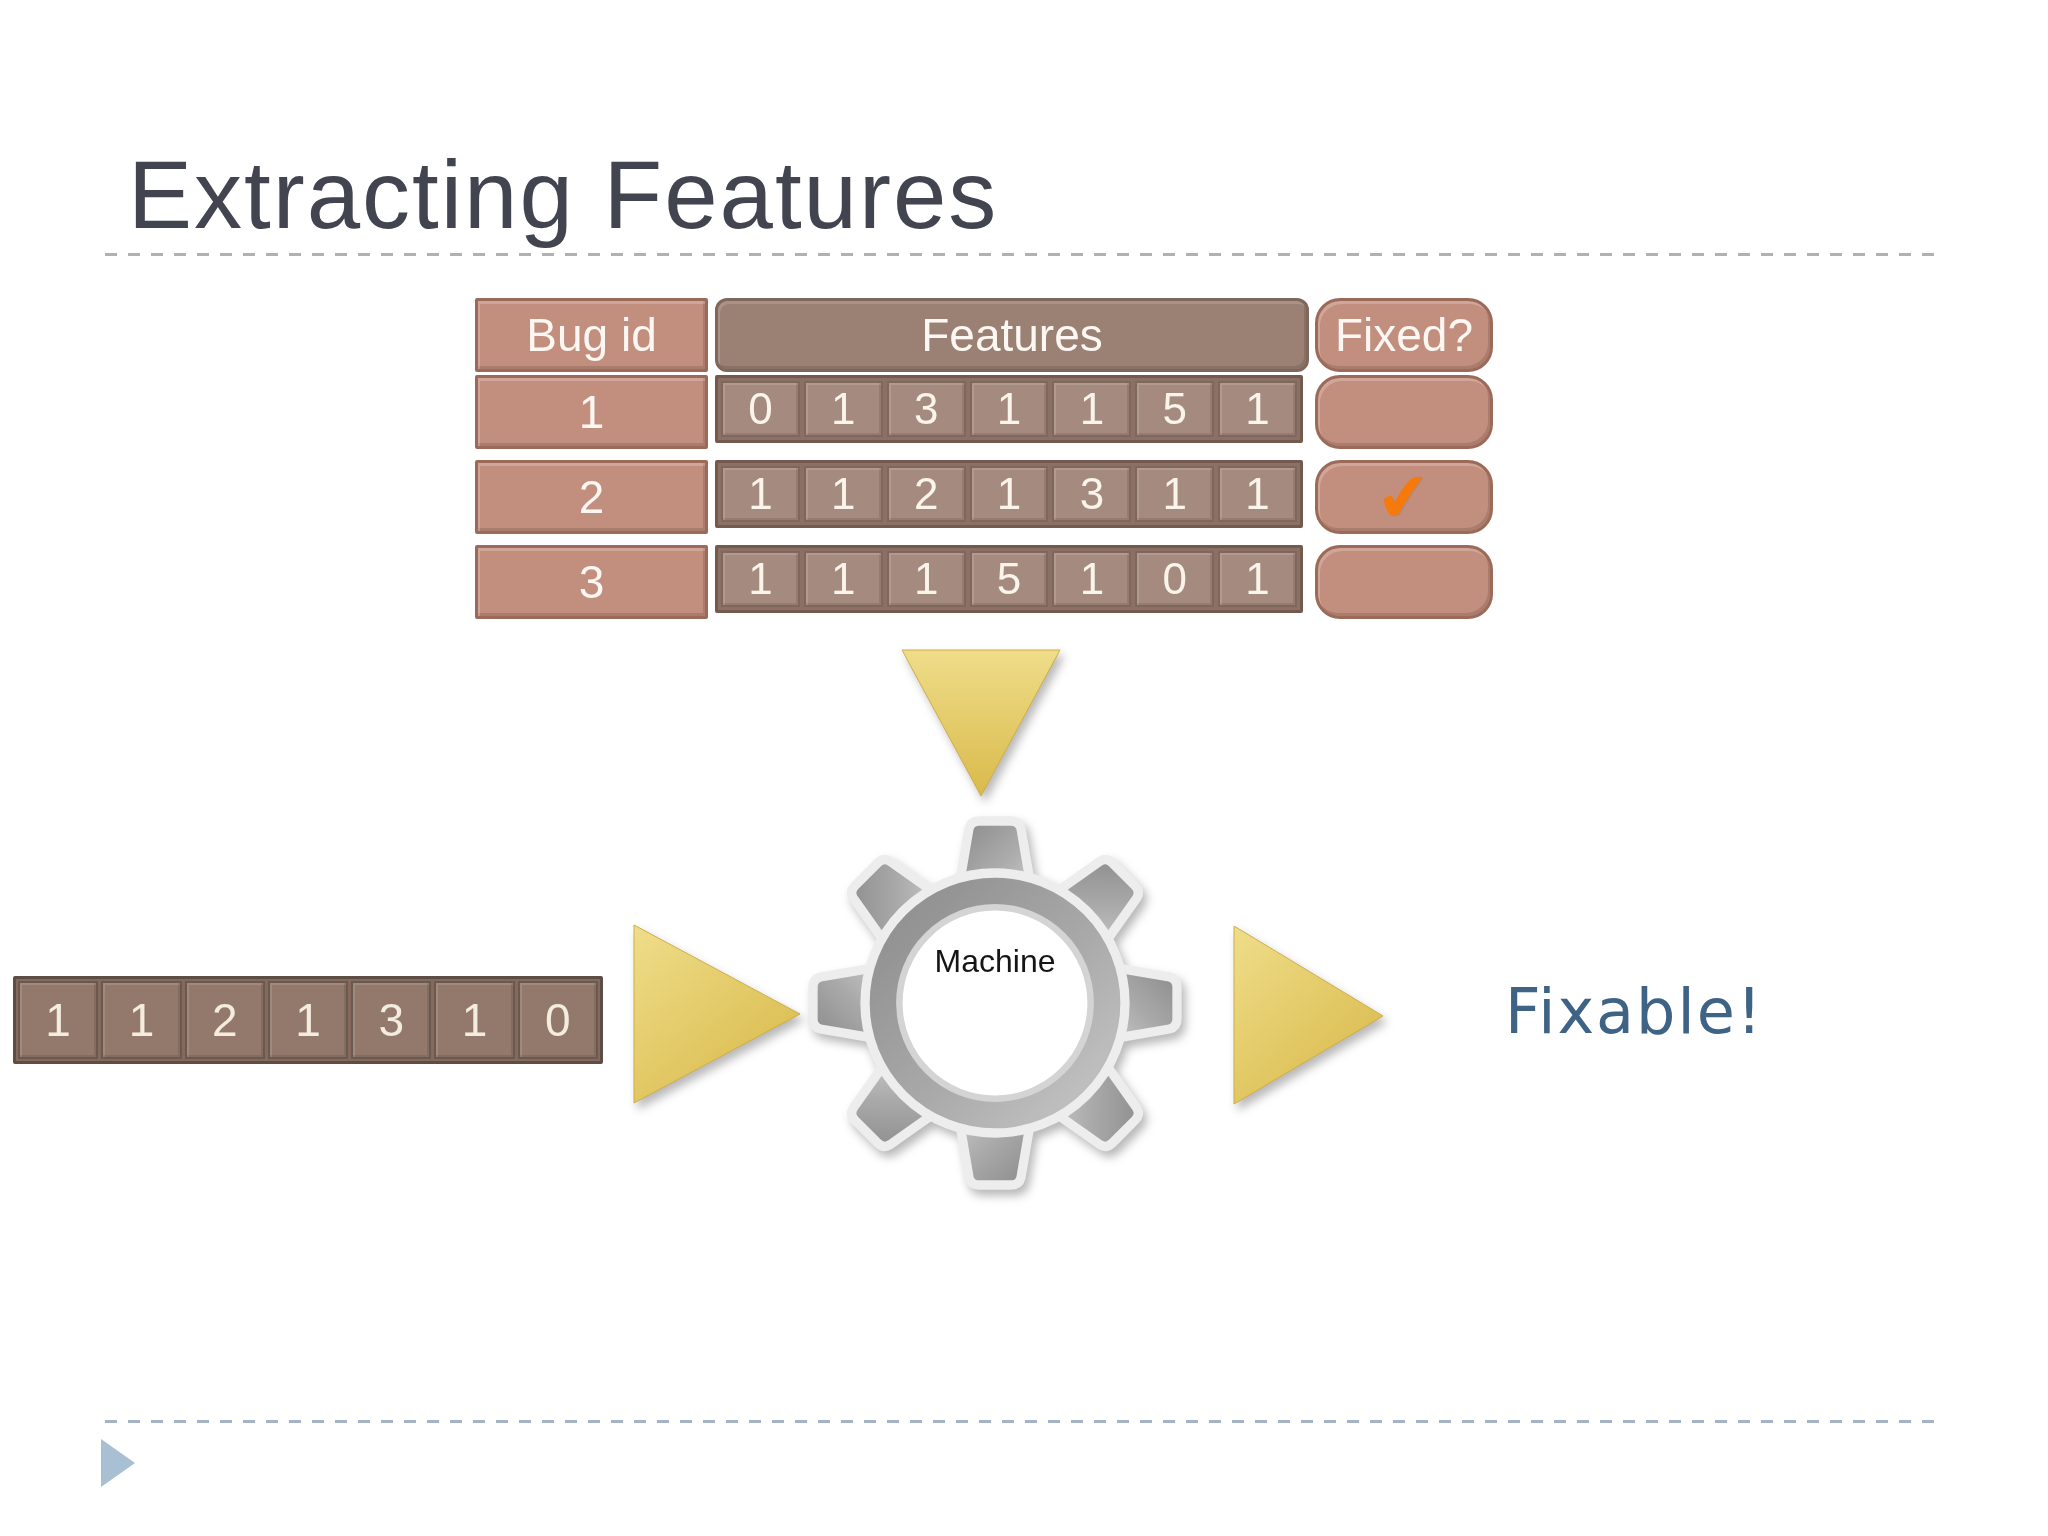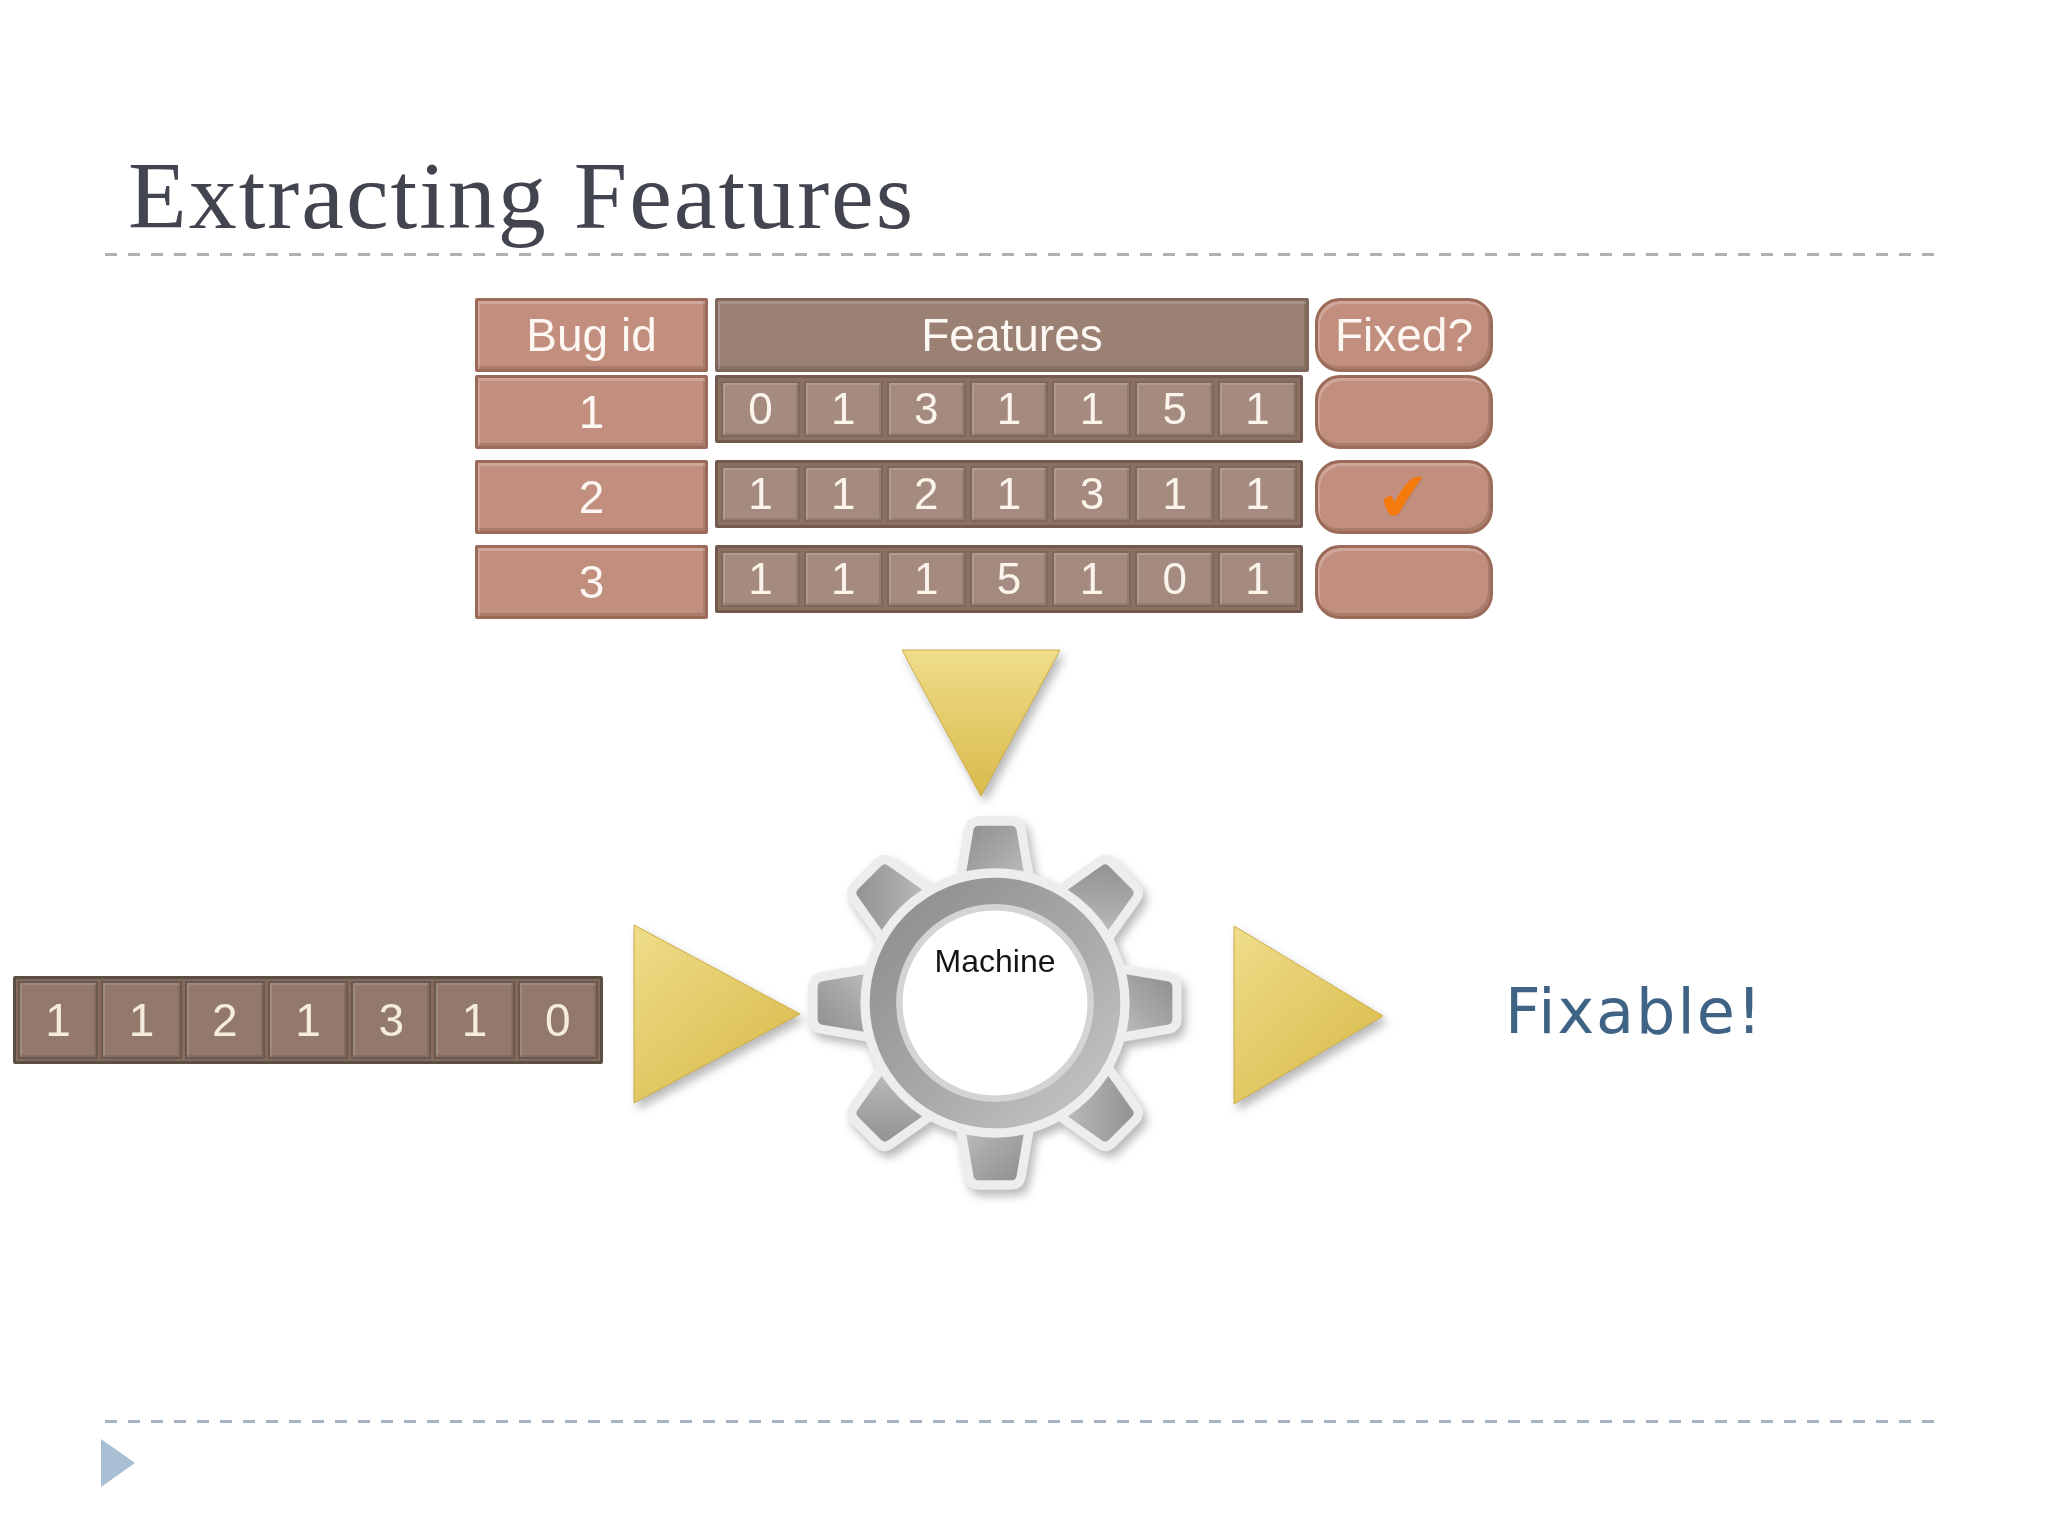--- a/index.html
+++ b/index.html
@@ -5,42 +5,42 @@
   html,body{margin:0;padding:0;background:#ffffff;}
   body{
     position:relative;width:2048px;height:1536px;overflow:hidden;
     font-family:"Liberation Sans",sans-serif;
   }
   .abs{position:absolute;}
 
   
   .slide-title{
     left:128px;top:140px;
-    font-family:Liberation Serif, serif;
+    font-family:Liberation Sans, sans-serif;
     font-size:96px;color:#424450;letter-spacing:2px;white-space:nowrap;
   }
   .rule{height:3px;left:105px;width:1840px;}
   .rule-top{
     top:253px;
     background:repeating-linear-gradient(90deg,#b1b1b1 0 12px,transparent 12px 23px);
   }
   .rule-bottom{
     top:1420px;
     background:repeating-linear-gradient(90deg,#a4b4c4 0 12px,transparent 12px 23px);
   }
 
   
   .tan-box{
     background:#c28e7d;border:3px solid #9c6a58;border-radius:2px;
     box-shadow:inset 2px 3px 0 rgba(255,255,255,.22), inset -2px -3px 0 rgba(0,0,0,.12);
     display:flex;align-items:center;justify-content:center;
     color:#fcf7f2;font-size:46px;
   }
   .mauve-box{
-    background:#9b8174;border:3px solid #7f675c;border-radius:2px;
+    background:#9b8174;border:3px solid #7f675c;border-radius:12px;
     box-shadow:inset 2px 3px 0 rgba(255,255,255,.15), inset -2px -3px 0 rgba(0,0,0,.12);
     display:flex;align-items:center;justify-content:center;
     color:#fcf7f2;font-size:46px;
   }
   .col-bugid{left:475px;width:227px;}
   .col-feat {left:715px;width:588px;}
   .col-fixed{left:1315px;width:172px;border-radius:25px;}
   .row-h{top:290px;height:68px;margin-top:8px;}
   .row-1{top:375px;height:68px;}
   .row-2{top:460px;height:68px;}

